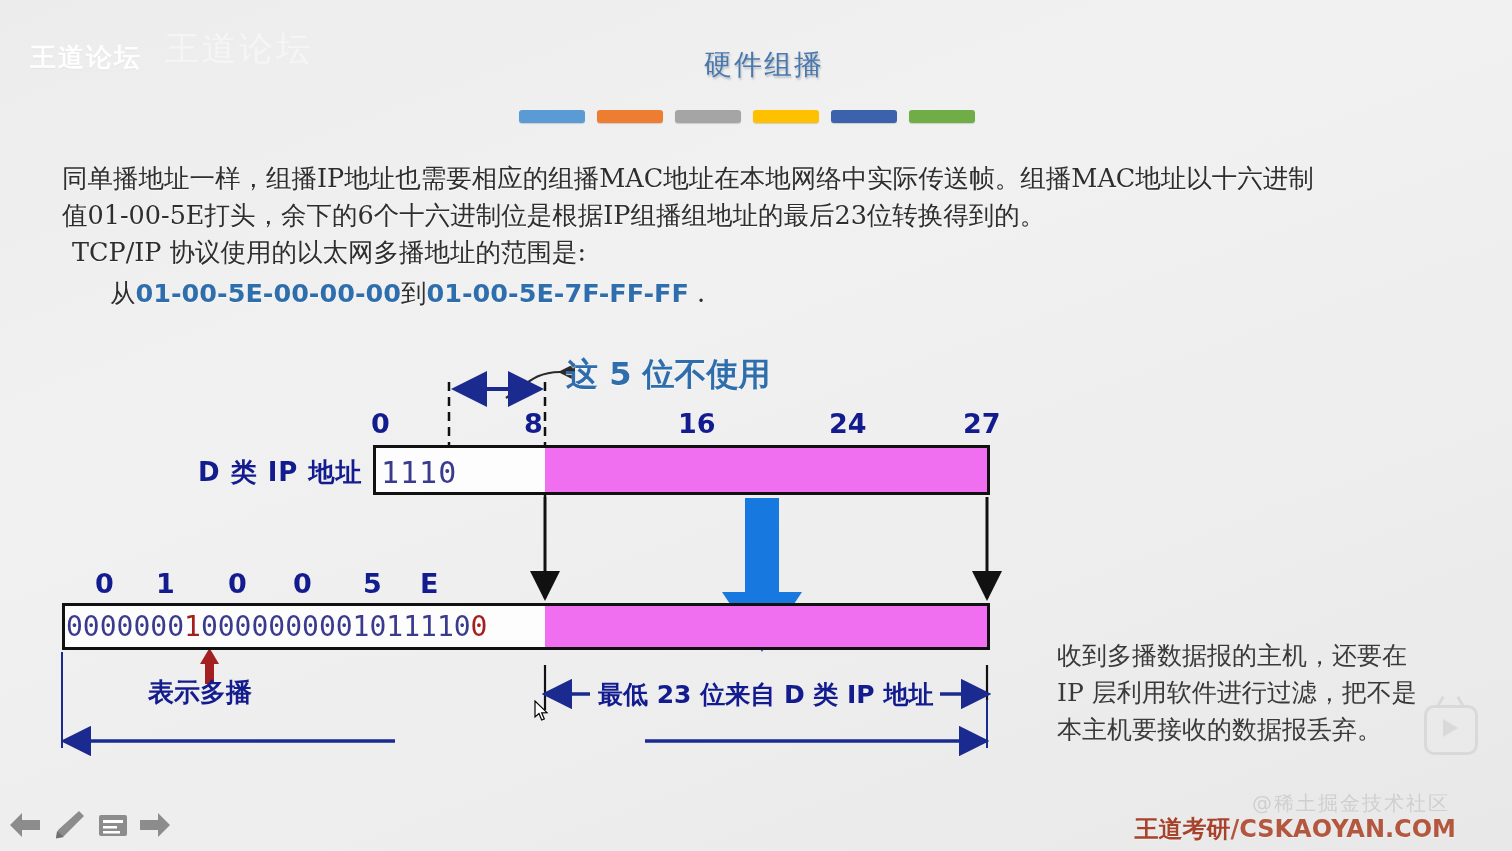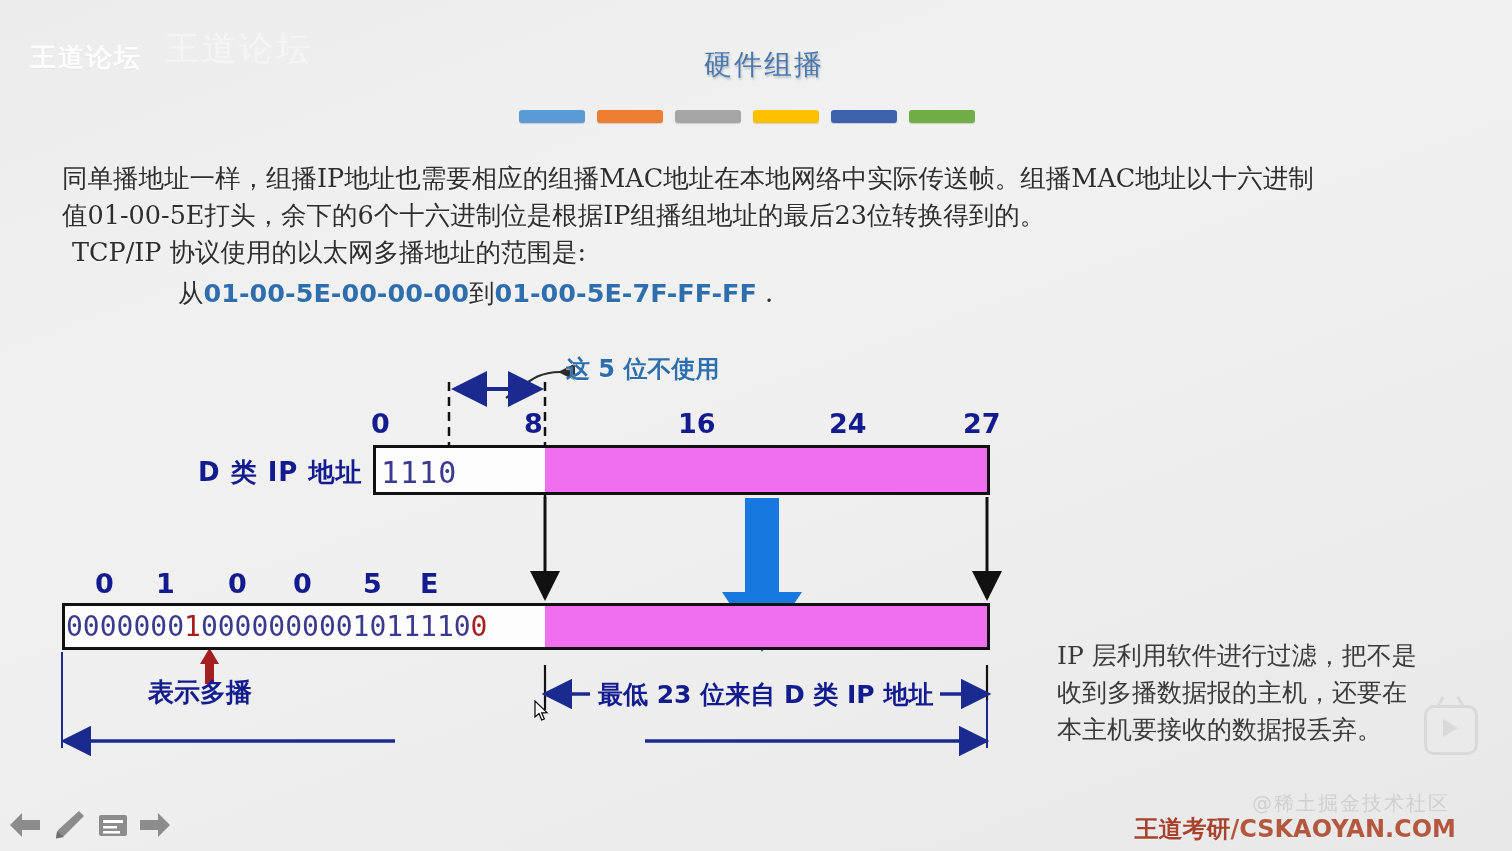--- a/index.html
+++ b/index.html
@@ -43,27 +43,27 @@
              box-shadow:0 1px 1px rgba(0,0,0,.15);}
   
   .para{
     position:absolute;left:62px;top:160px;width:1360px;
     font-size:25.5px;line-height:37px;color:#2e2e2e;
     font-family:"DejaVu Serif","Liberation Serif",serif;
     text-shadow:0 1px 1px rgba(255,255,255,.7);
   }
   .para .l2{display:block;}
   .para .l3{display:block;margin-left:10px;}
-  .para .l4{display:block;margin-left:116px;margin-top:4px;font-weight:bold;}
+  .para .l4{display:block;margin-left:48px;margin-top:4px;font-weight:bold;}
   .hex{color:#2f6ead;font-weight:bold;font-family:"DejaVu Sans",sans-serif;letter-spacing:0px;}
   .cjk-b{color:#2e2e2e;font-weight:normal;}
   
   .note5{
     position:absolute;left:566px;top:353px;
-    font-size:24px;color:#2f6ead;font-weight:bold;
+    font-size:32px;color:#2f6ead;font-weight:bold;
     font-family:"DejaVu Sans",sans-serif;
     text-shadow:0 1px 1px rgba(255,255,255,.8);
     text-align:right;
   }
   
   .rn{position:absolute;font-size:27px;font-weight:bold;color:#131c8e;
       font-family:"DejaVu Sans",sans-serif;top:408px;}
   
   .lab-ip{
     position:absolute;left:198px;top:455px;
@@ -423,22 +423,22 @@
 
   <div class="macbar">
     <div class="pink"></div>
   </div>
   <div class="macbits"><span>0000000</span><span class="red">1</span><span>00000000</span><span>01011110</span><span class="red">0</span></div>
 
   <div class="cap-multi">表示多播</div>
   <div class="cap-23">最低 23 位来自 D 类 IP 地址</div>
 
   <div class="rtext">
+    <div>收到多播数据报的主机，还要在</div>
     <div>IP 层利用软件进行过滤，把不是</div>
-    <div>收到多播数据报的主机，还要在</div>
     <div>本主机要接收的数据报丢弃。</div>
   </div>
 
   <div class="playbadge">
     <div class="ear" style="left:12px;transform:rotate(30deg)"></div>
     <div class="ear" style="left:32px;transform:rotate(-30deg)"></div>
   </div>
 
   <svg class="cursor" viewBox="0 0 16 22">
     <path d="M1,1 L1,17 L5,13.5 L7.7,20 L10.3,19 L7.7,12.8 L13,12.6 z" fill="#fff" stroke="#000" stroke-width="1.2"></path>

